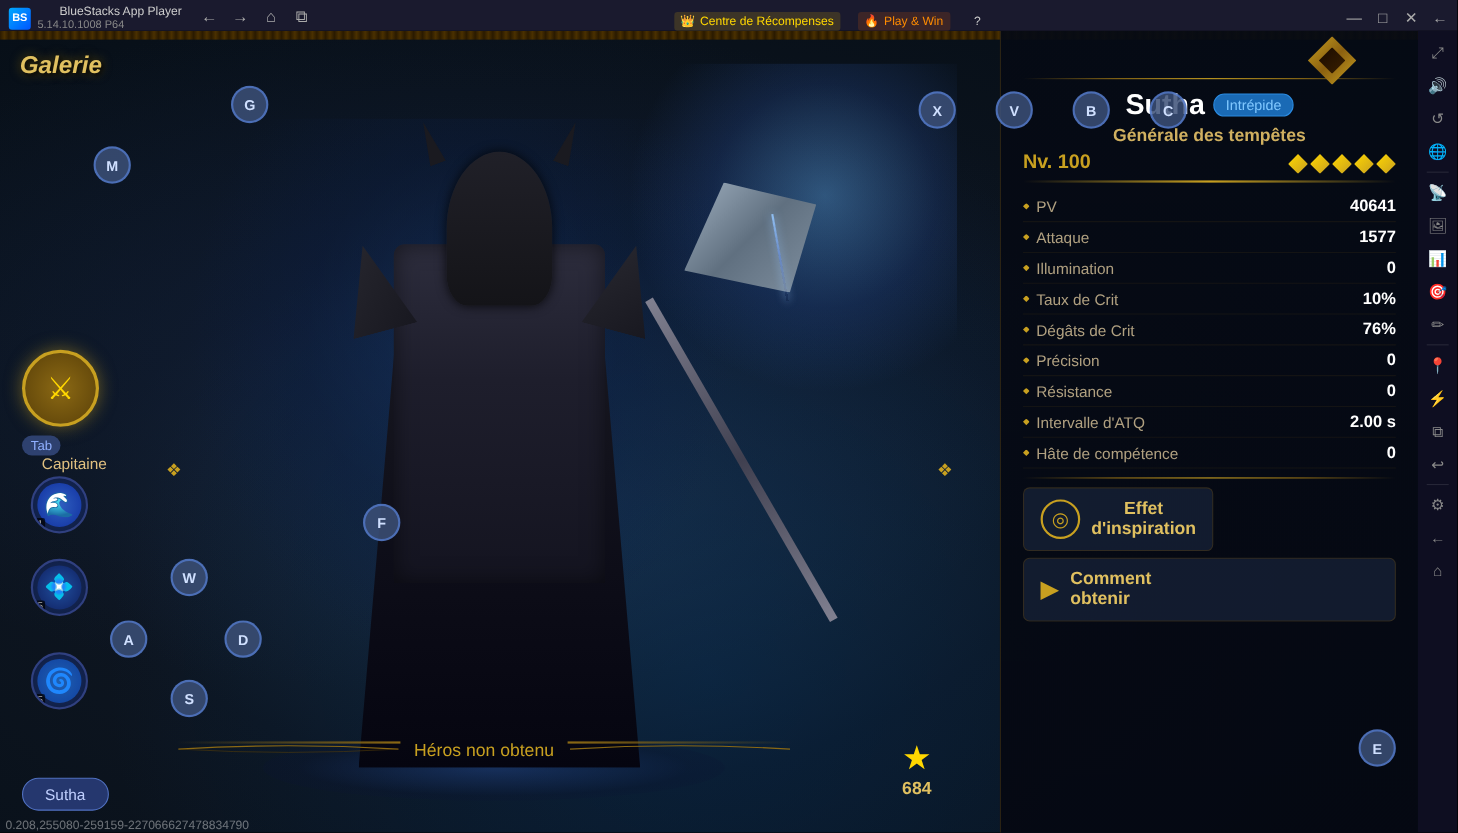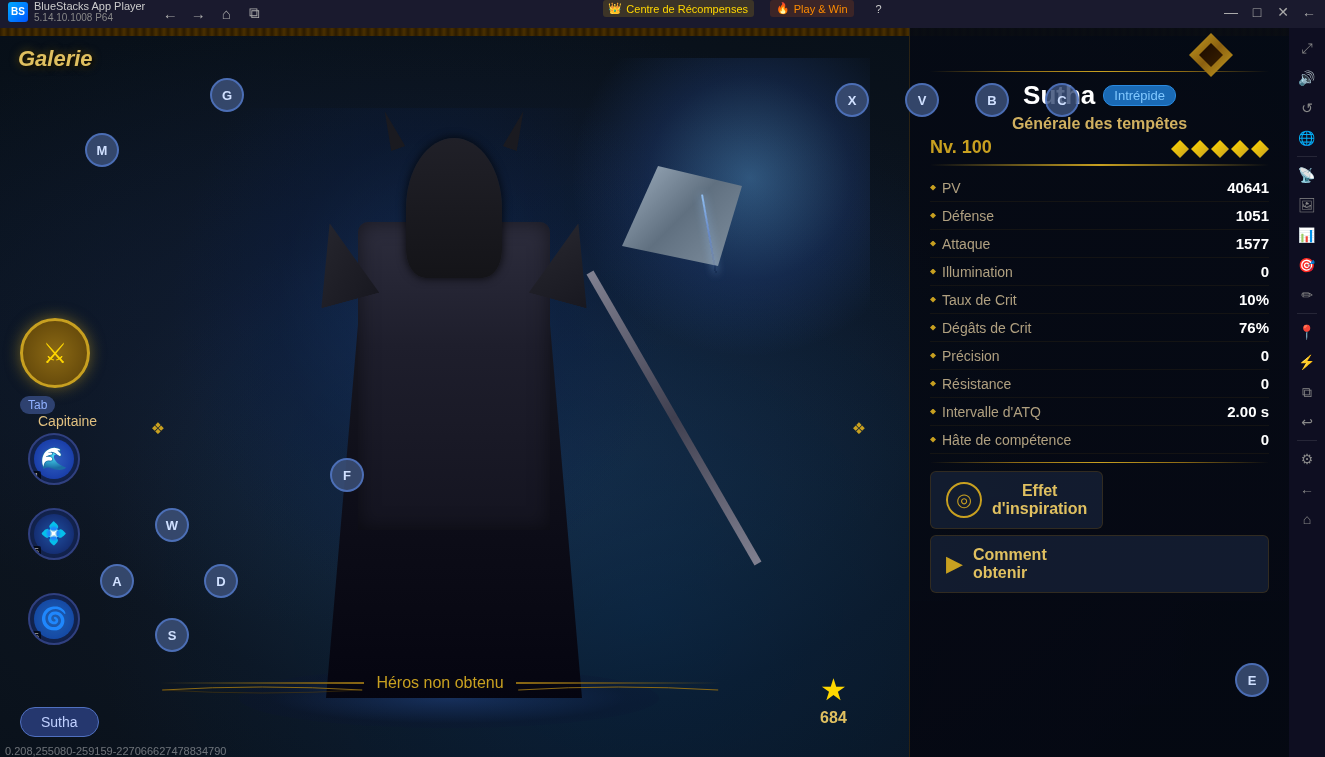--- a/index.html
+++ b/index.html
@@ -12,39 +12,40 @@
       position: relative;
     }
 
     
     #titlebar {
       position: absolute;
       top: 0; left: 0; right: 0;
       height: 28px;
       background: #1a1a2e;
       display: flex;
-      align-items: flex-start;
+      align-items: flex-end;
       z-index: 100;
     }
     #titlebar .logo-area {
       display: flex;
       align-items: center;
       padding: 0 8px;
       gap: 6px;
     }
     #titlebar .logo-icon {
       width: 20px; height: 20px;
       background: linear-gradient(135deg, #00aaff, #0055ff);
       border-radius: 3px;
       display: flex; align-items: center; justify-content: center;
       color: white; font-size: 10px; font-weight: bold;
     }
     #titlebar .app-name {
       color: #ccc;
       font-size: 11px;
+      margin-left: 20px;
     }
     #titlebar .app-version {
       color: #888;
       font-size: 10px;
     }
     #titlebar .title-center {
       flex: 1;
       display: flex;
       align-items: center;
       justify-content: center;
@@ -431,21 +432,21 @@
       color: #e0c060;
     }
 
     
     #not-obtained {
       position: absolute;
       bottom: 65px;
       left: 160px;
       width: 560px;
       display: flex;
-      align-items: center;
+      align-items: flex-start;
       justify-content: center;
       gap: 12px;
       z-index: 10;
     }
     .deco-line {
       flex: 1;
       height: 2px;
       background: linear-gradient(90deg, transparent, #8b6914);
     }
     .deco-line-r {
@@ -711,27 +712,20 @@
 
     <div class="gold-divider-thick"></div>
 
     <div id="stats-table">
     <div class="stat-row">
       <span class="stat-label">
         <span class="stat-dot"></span>
         PV
       </span>
       <span class="stat-value">40641</span>
-    </div>
-        <div class="stat-row">
-      <span class="stat-label">
-        <span class="stat-dot"></span>
-        Défense
-      </span>
-      <span class="stat-value">1051</span>
     </div>
         <div class="stat-row">
       <span class="stat-label">
         <span class="stat-dot"></span>
         Attaque
       </span>
       <span class="stat-value">1577</span>
     </div>
         <div class="stat-row">
       <span class="stat-label">

